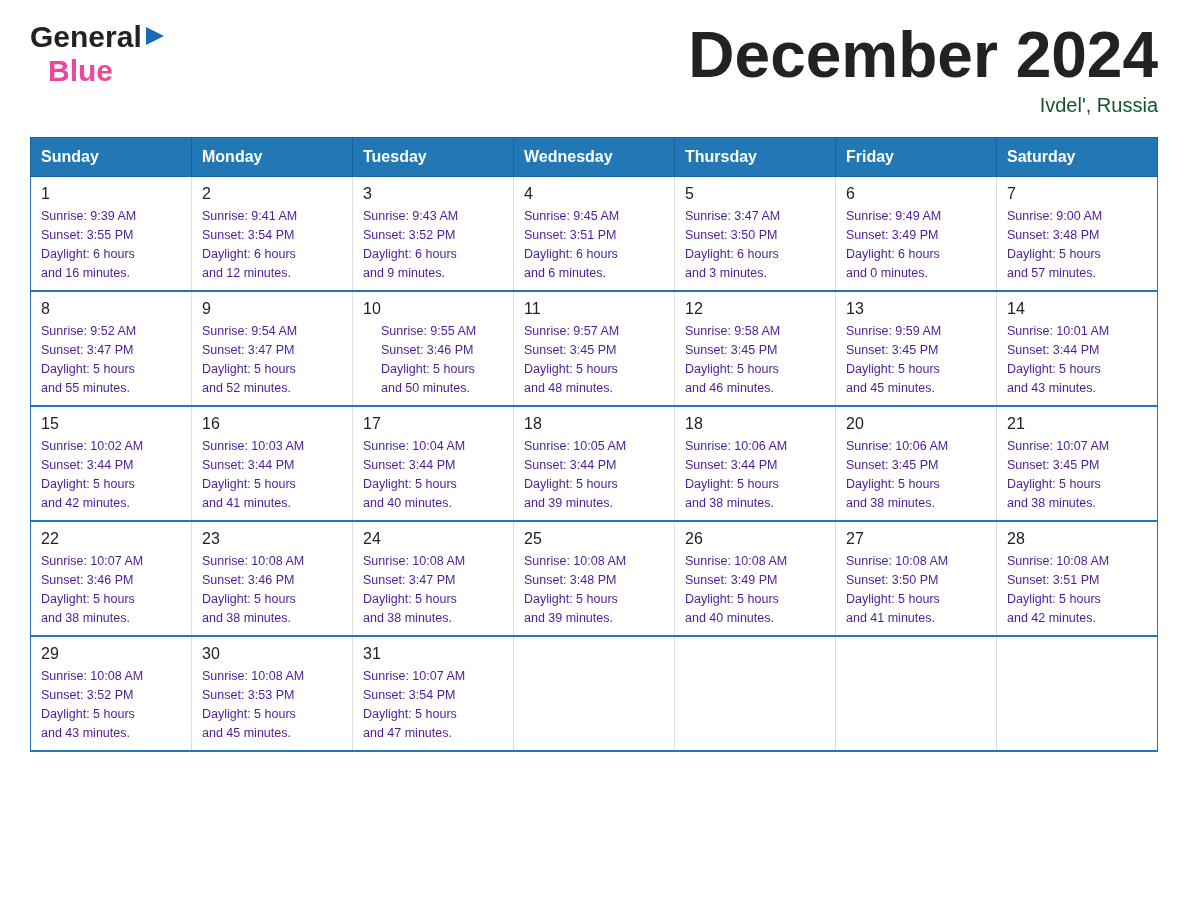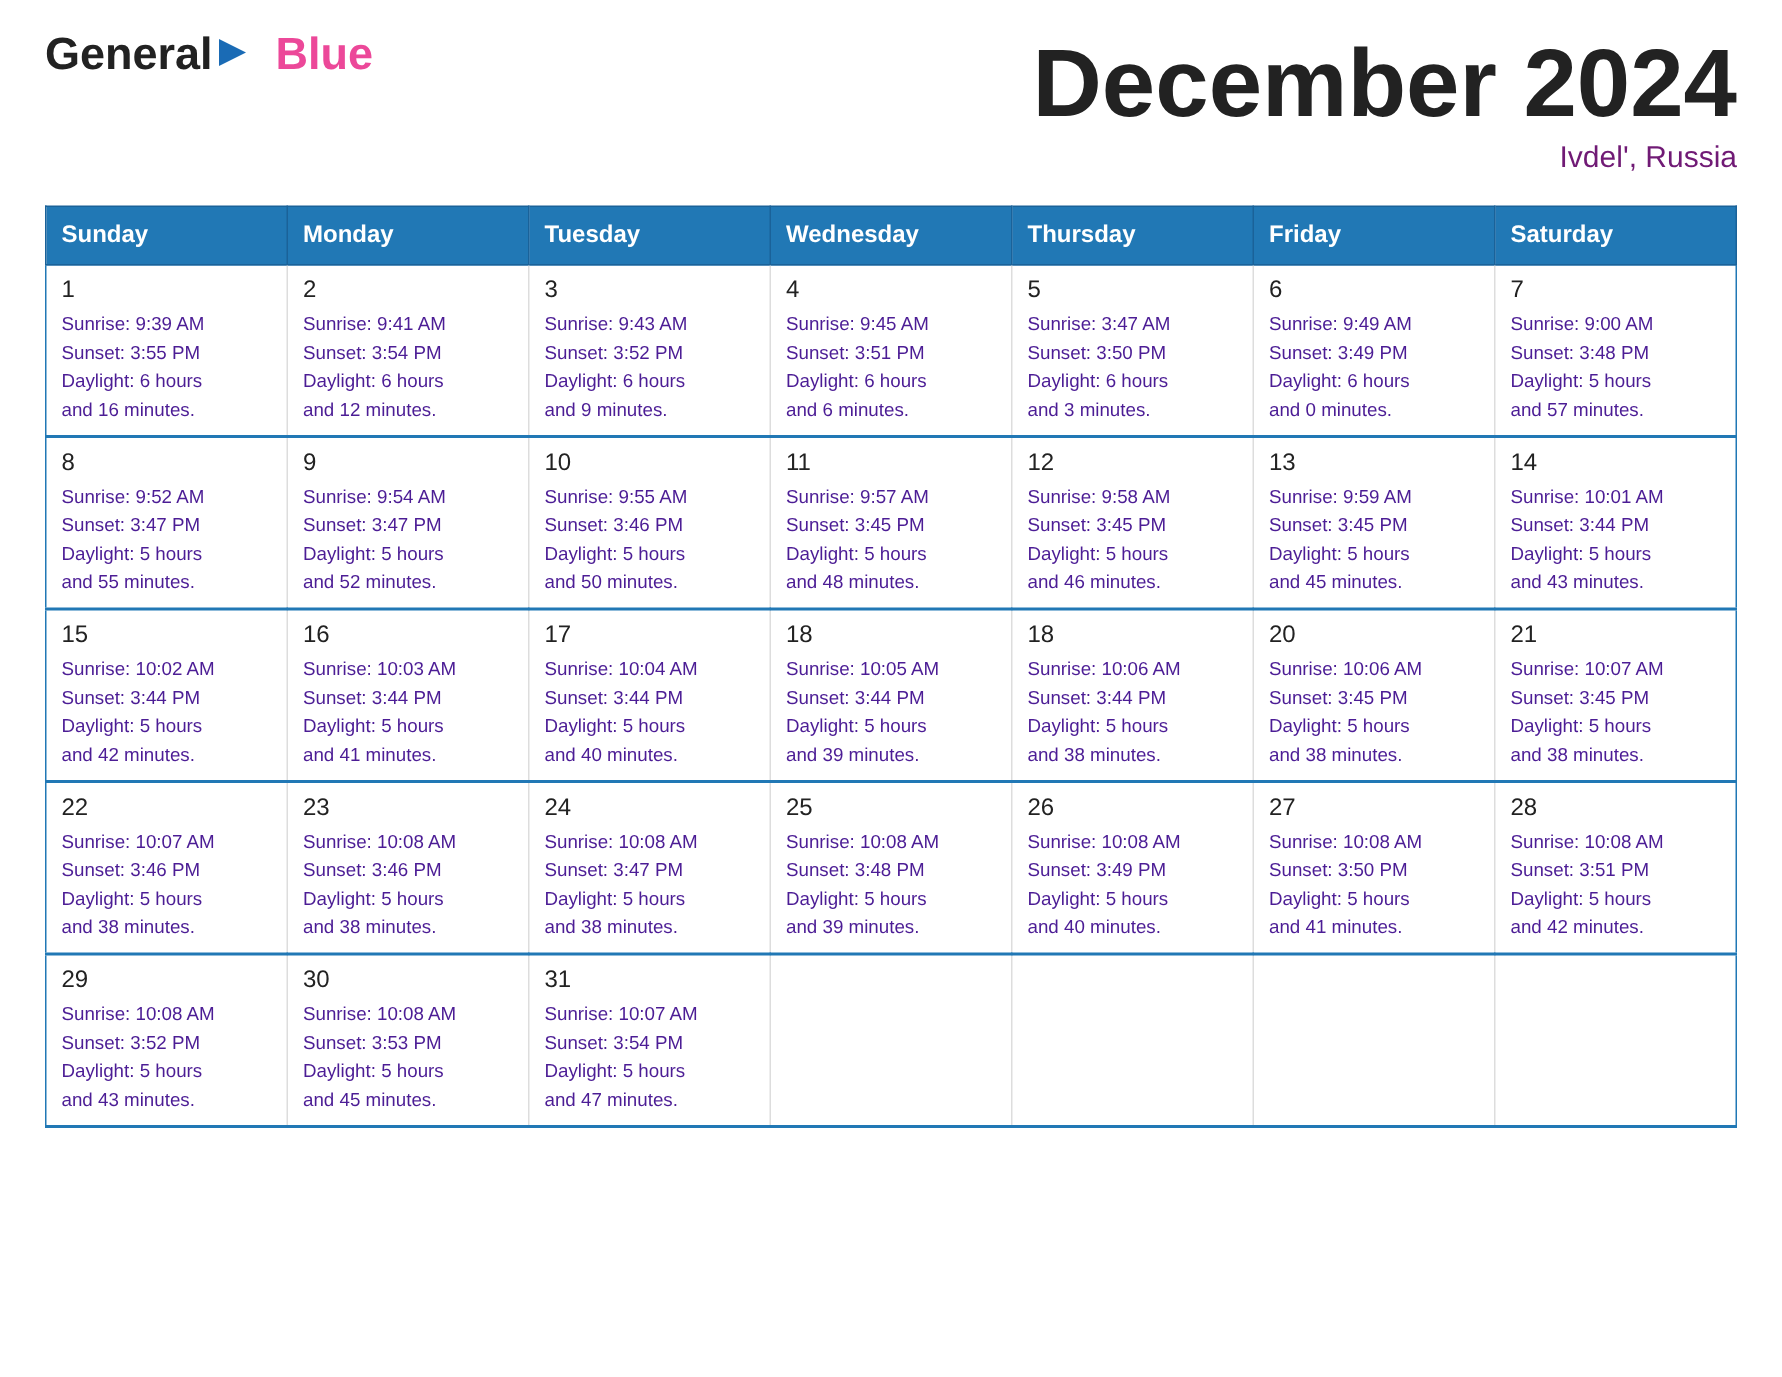--- a/index.html
+++ b/index.html
@@ -11,38 +11,39 @@
       min-height: 918px;
     }
     .header {
       display: flex;
       justify-content: space-between;
       align-items: flex-start;
       margin-bottom: 20px;
     }
     .logo {
       display: flex;
+      flex-direction: column;
       align-items: flex-start;
     }
     .logo-line {
       display: flex;
       align-items: baseline;
     }
     .title-section {
       text-align: right;
     }
     .month-title {
       font-size: 64px;
       font-weight: bold;
       color: #222;
       line-height: 1.1;
     }
     .location {
       font-size: 20px;
-      color: #701a75;
+      color: #14532d;
       margin-top: 4px;
     }
     table {
       width: 100%;
       border-collapse: collapse;
       table-layout: fixed;
     }
     thead tr {
       background-color: #2178b5;
     }
@@ -186,21 +187,21 @@
         </td>
         <td>
           <span class="day-number">9</span>
           <div class="day-info" style="white-space: pre-line;">Sunrise: 9:54 AM
 Sunset: 3:47 PM
 Daylight: 5 hours
 and 52 minutes.</div>
         </td>
         <td>
           <span class="day-number">10</span>
-          <div class="day-info" style="white-space: pre-line;">Sunrise: 9:55 AM
+          <div class="day-info" style="white-space: pre-line; margin-left: 18px;">Sunrise: 9:55 AM
 Sunset: 3:46 PM
 Daylight: 5 hours
 and 50 minutes.</div>
         </td>
         <td>
           <span class="day-number">11</span>
           <div class="day-info" style="white-space: pre-line;">Sunrise: 9:57 AM
 Sunset: 3:45 PM
 Daylight: 5 hours
 and 48 minutes.</div>

